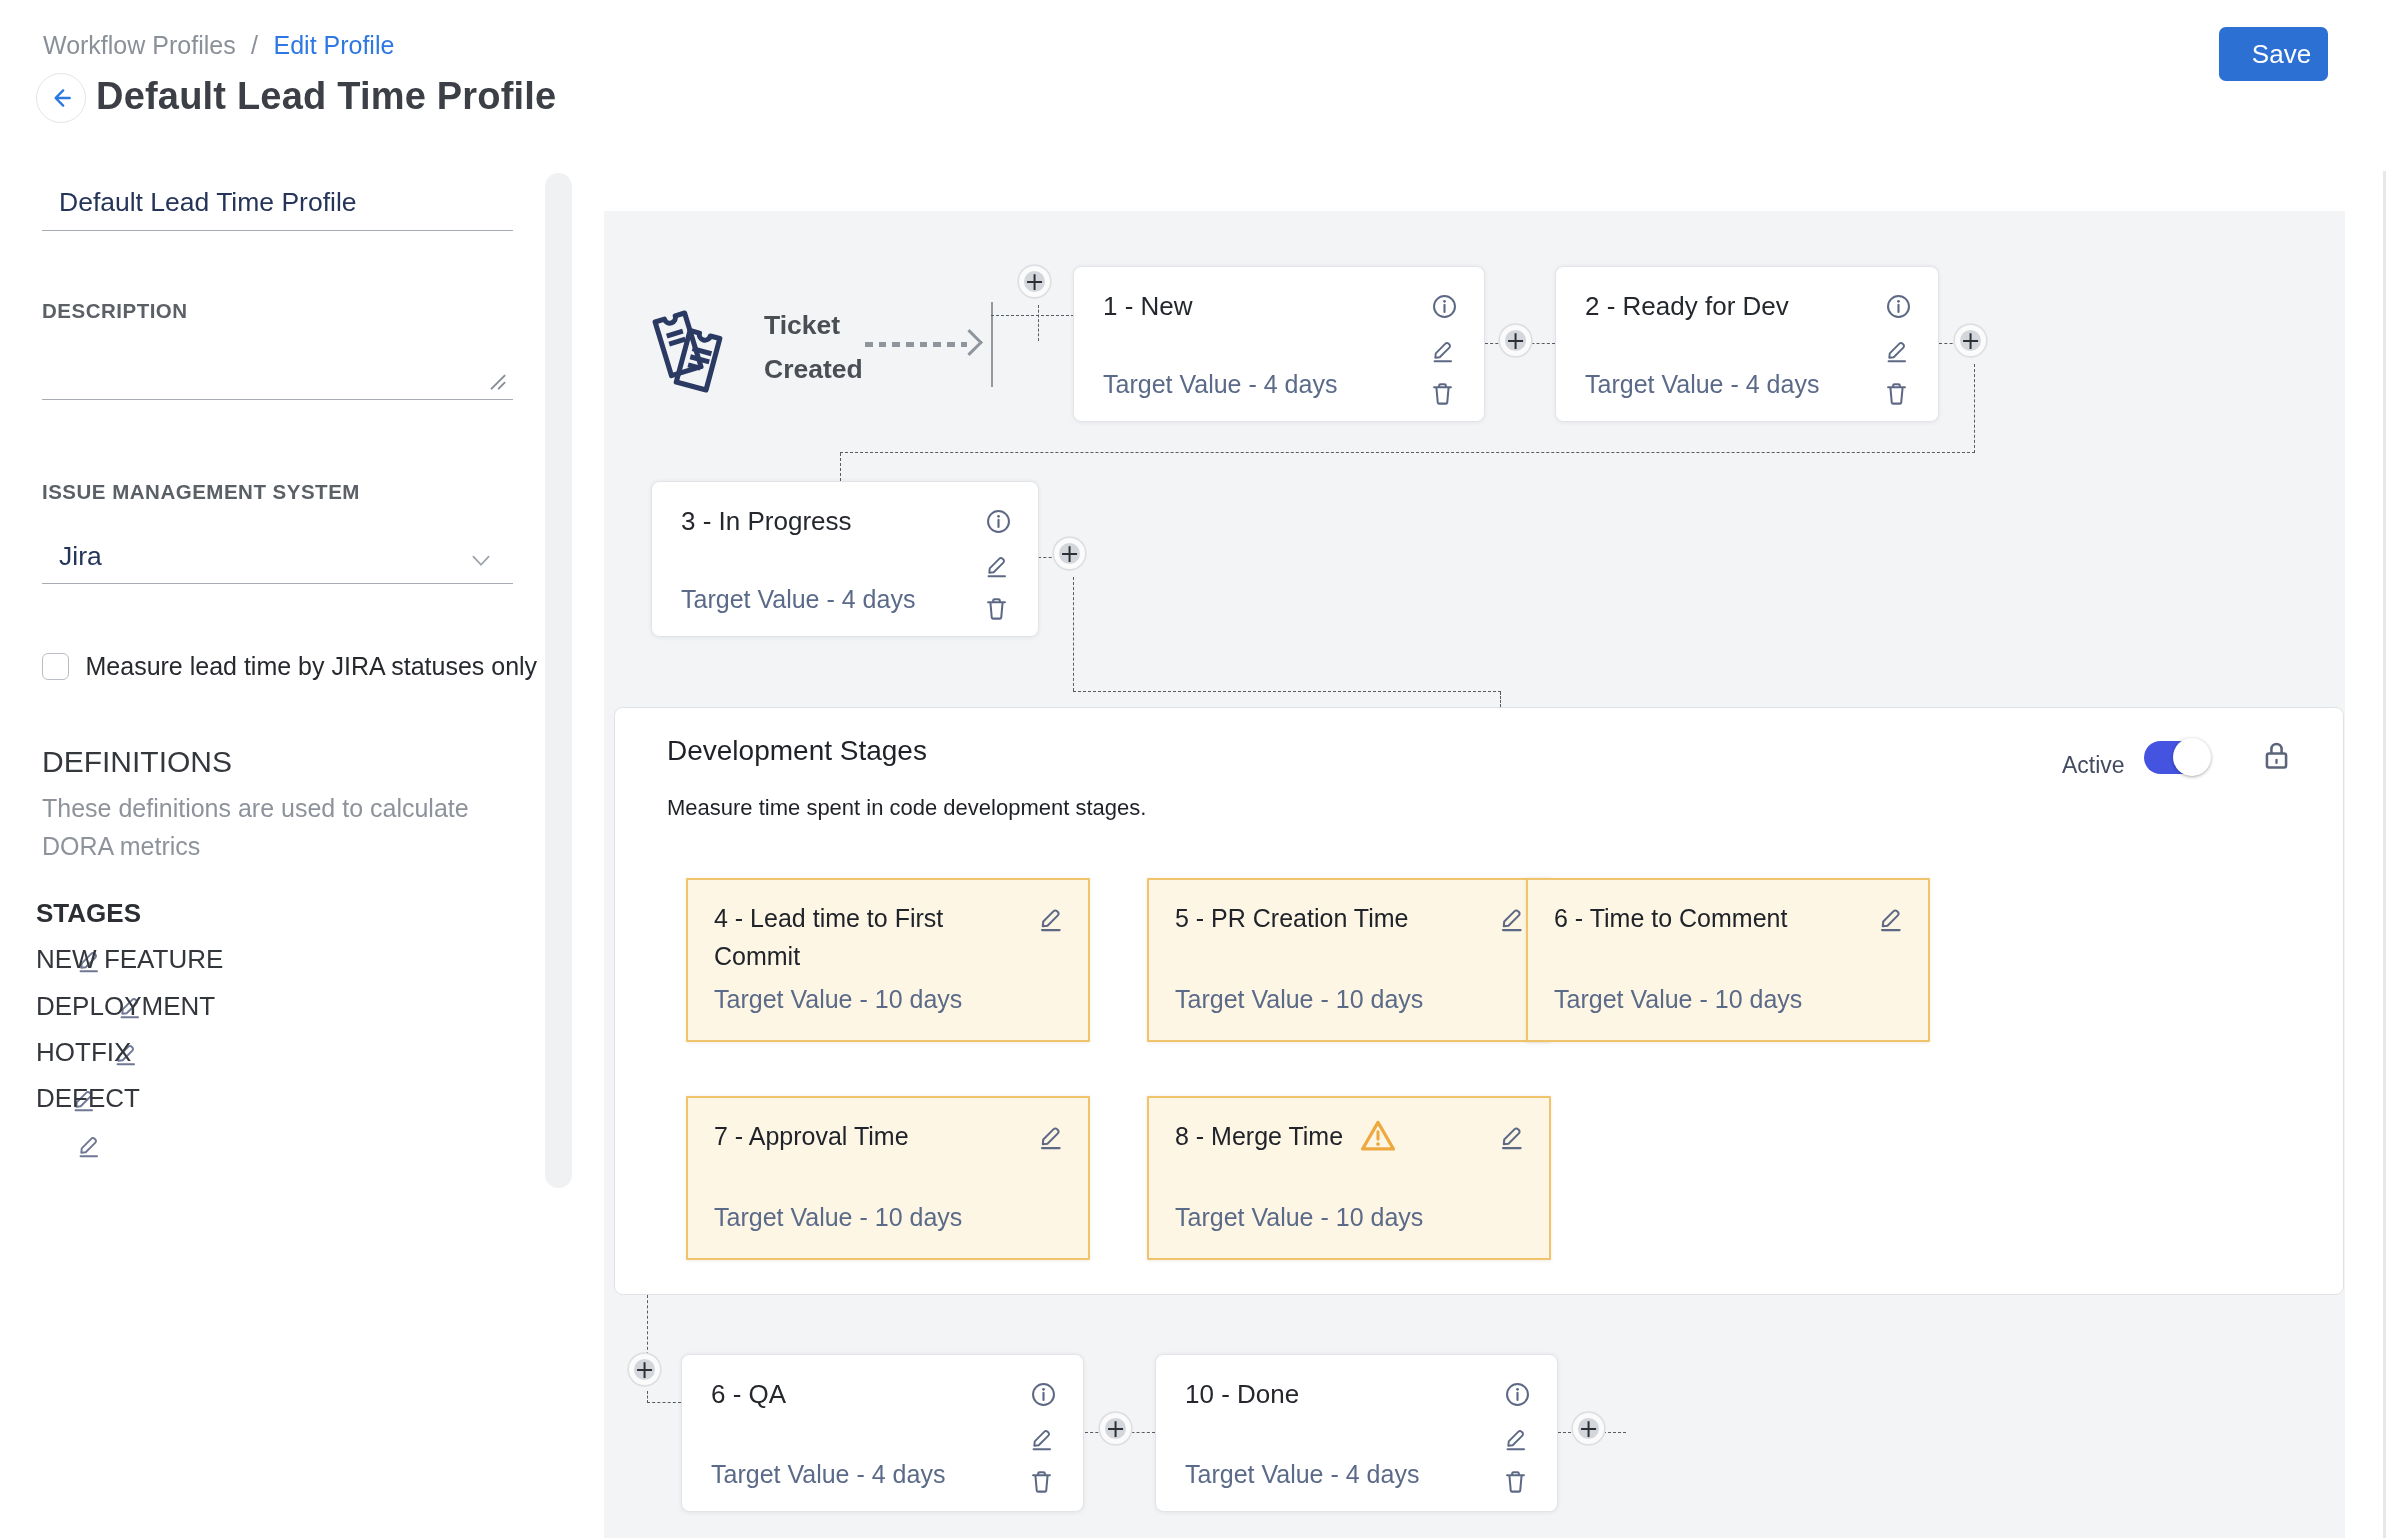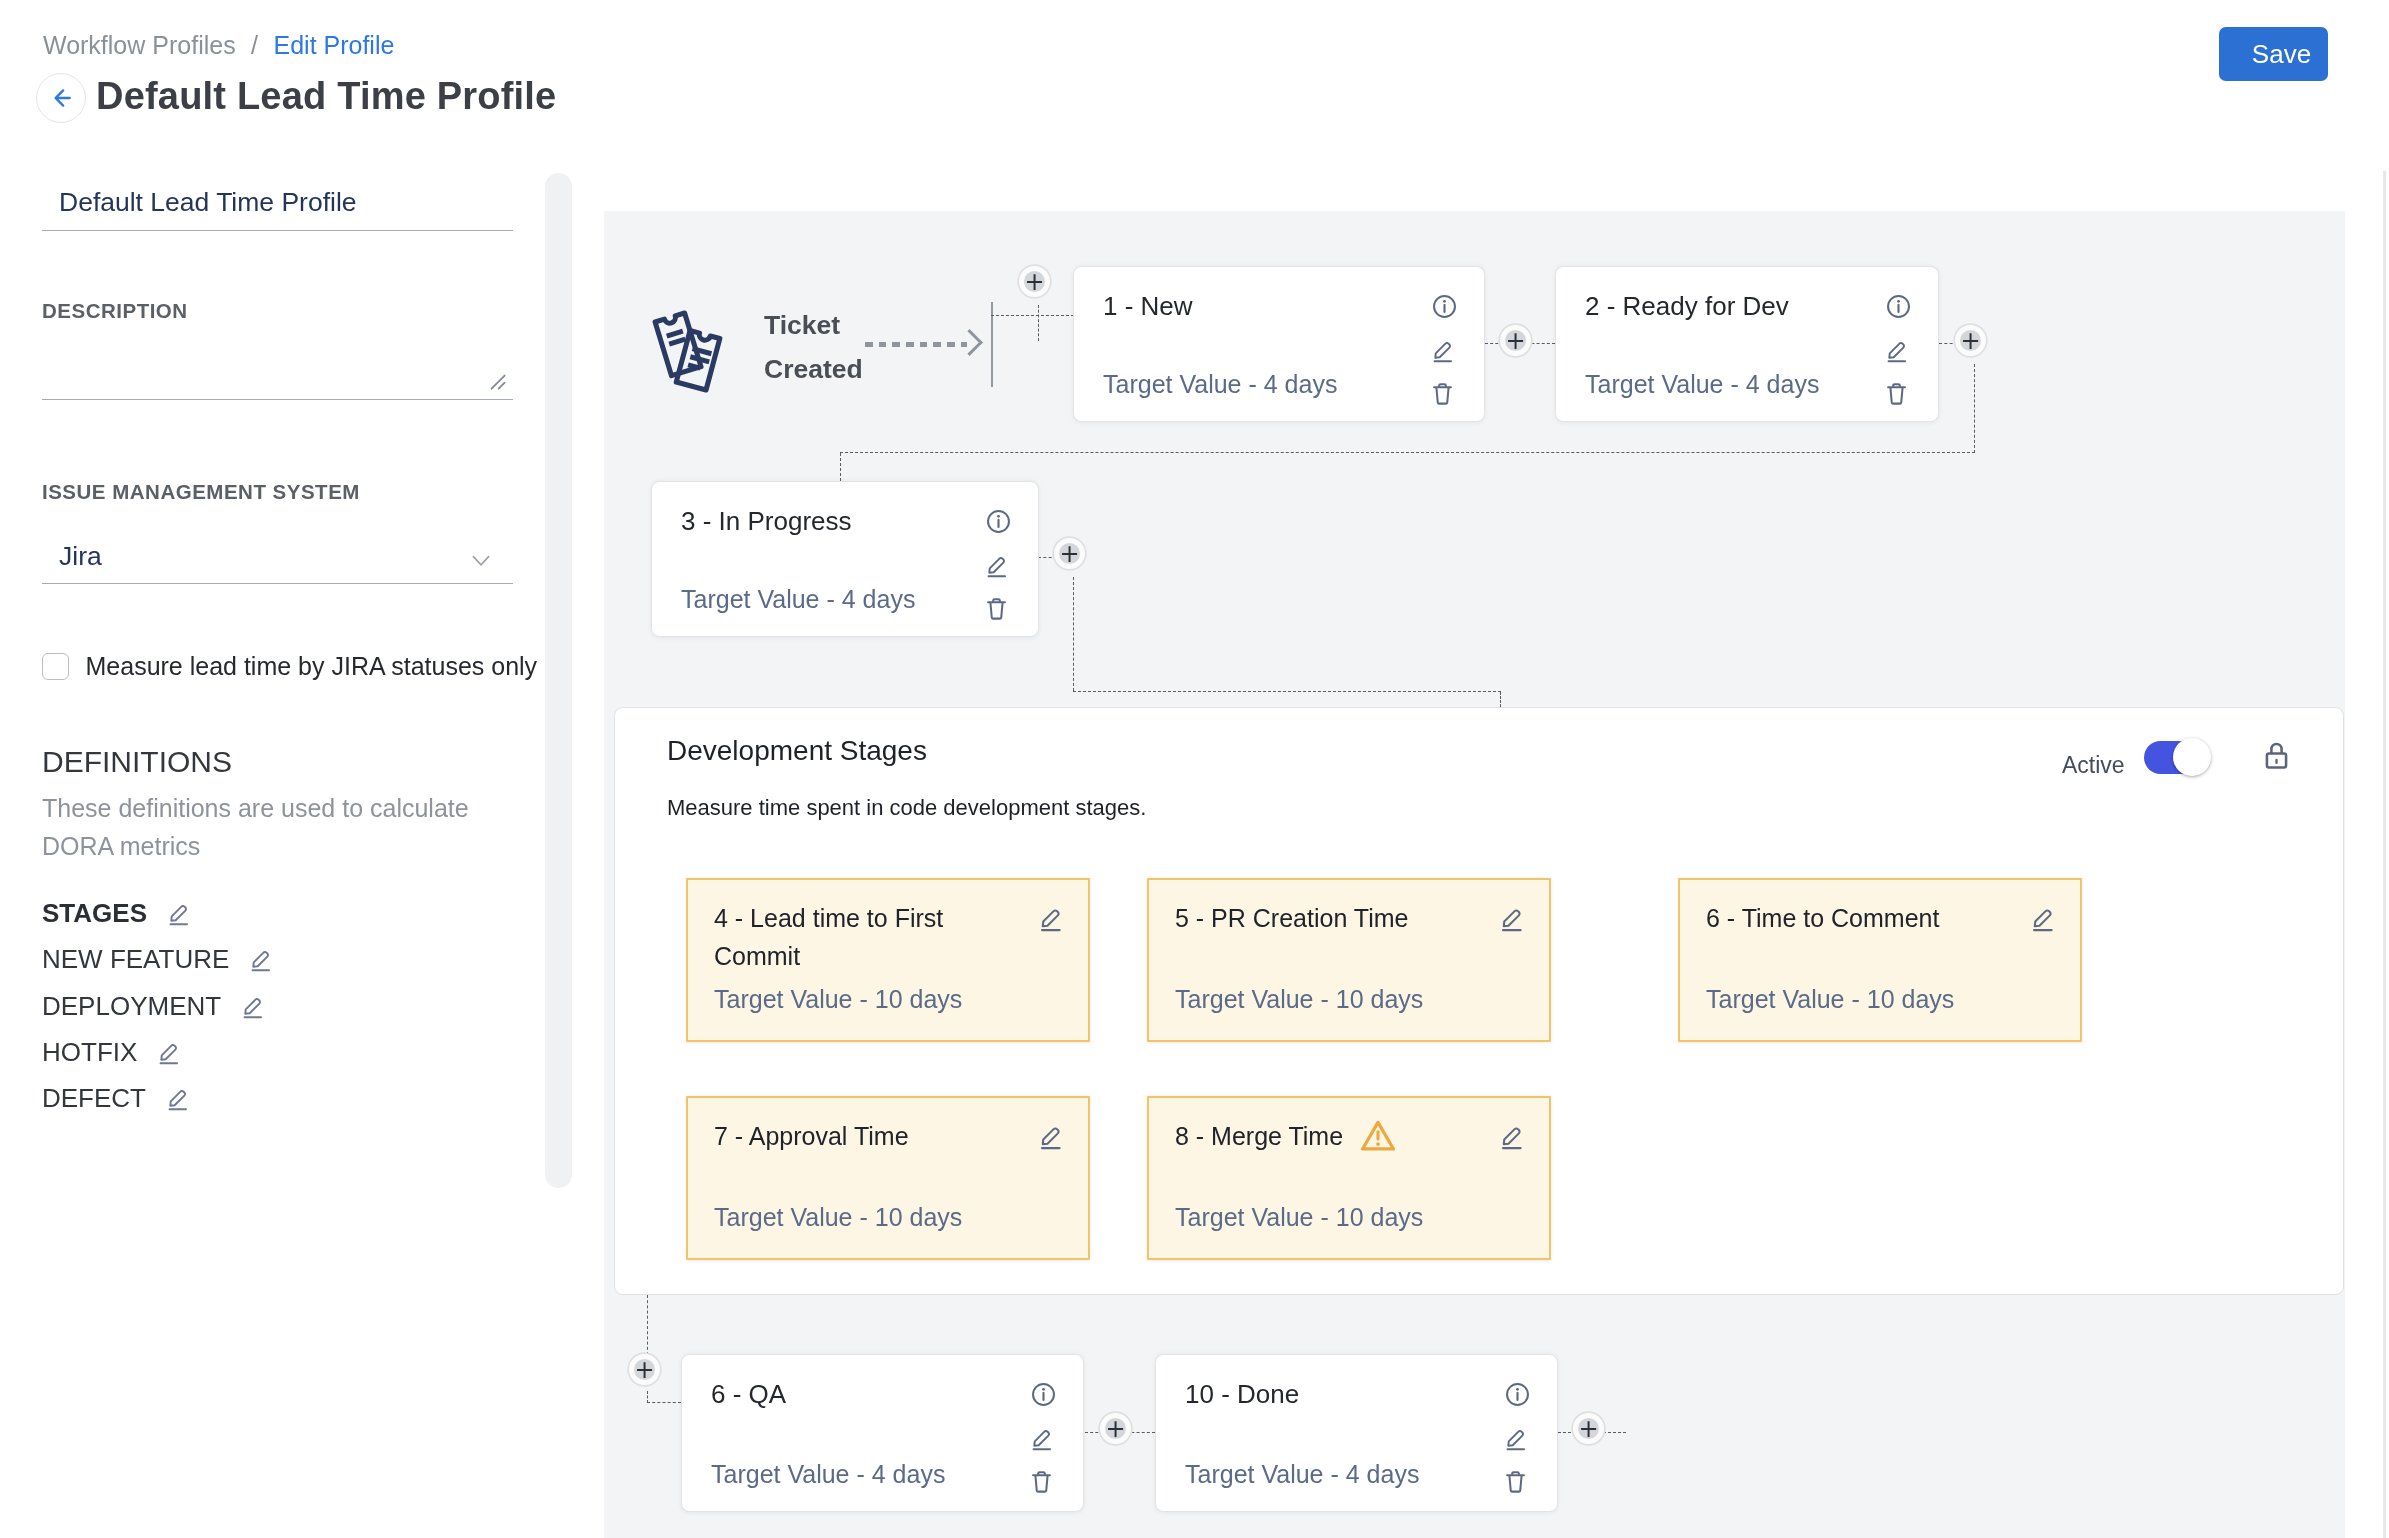--- a/index.html
+++ b/index.html
@@ -36,21 +36,21 @@
   .select-value { position:absolute; left:17px; top:3.4px; font-size:26.5px; color:#25355a; }
   .select-chevron { position:absolute; right:19px; top:10.2px; width:26px; height:26px; color:#9aa2ab; }
 
   .checkbox-row { position:absolute; left:42px; top:652px; display:flex; align-items:center; gap:17px; }
   .checkbox { width:26.5px; height:26.5px; border:1.7px solid #b9bec6; border-radius:6px; background:#fff; cursor:pointer; flex:0 0 auto; }
   .checkbox-label { font-size:25px; color:#26292e; }
 
   .definitions-title { position:absolute; left:42px; top:745px; font-size:30px; font-weight:500; color:#34383d; }
   .definitions-sub { position:absolute; left:42px; top:789px; width:461px; font-size:25px; line-height:38px; color:#8e939b; }
 
-  .stage-link { position:absolute; left:42px; display:flex; align-items:center; gap:18px; cursor:pointer; }
+  .stage-link { position:absolute; left:36px; display:flex; align-items:center; gap:18px; cursor:pointer;flex-direction:column; }
   .stage-link .lbl { font-size:26px; color:#33373c; }
   .stage-link.first .lbl { font-weight:700; color:#2b2e33; }
   .pencil-sm { width:27px; height:27px; color:#6f7794; }
 
   
   .canvas { position:absolute; left:604px; top:211px; width:1741px; height:1328px; background:#f3f4f6; }
   .page-edge-line { position:absolute; left:2383px; top:171px; width:2.6px; height:1368px; background:#e7e8ea; }
 
   .start-node { position:absolute; left:634px; top:301px; width:290px; height:102px; }
   .ticket-ic { position:absolute; left:0; top:0; width:113px; height:101px; color:#2b3a63; }
@@ -365,21 +365,21 @@
   </div>
   <div class="stage" style="left:1147px;top:878px">
     <div class="stage-title">
         <span>5 - PR Creation Time</span>
       </div>
     <svg class="stage-edit" viewBox="0 0 34 34" width="29" height="29">
         <use href="#i-pencil"></use>
       </svg>
     <div class="stage-target">Target Value - 10 days</div>
   </div>
-  <div class="stage" style="left:1678px;top:878px">
+  <div class="stage" style="left:1526px;top:878px">
     <div class="stage-title">
         <span>6 - Time to Comment</span>
       </div>
     <svg class="stage-edit" viewBox="0 0 34 34" width="29" height="29">
         <use href="#i-pencil"></use>
       </svg>
     <div class="stage-target">Target Value - 10 days</div>
   </div>
   <div class="stage" style="left:686px;top:1096px">
     <div class="stage-title">

